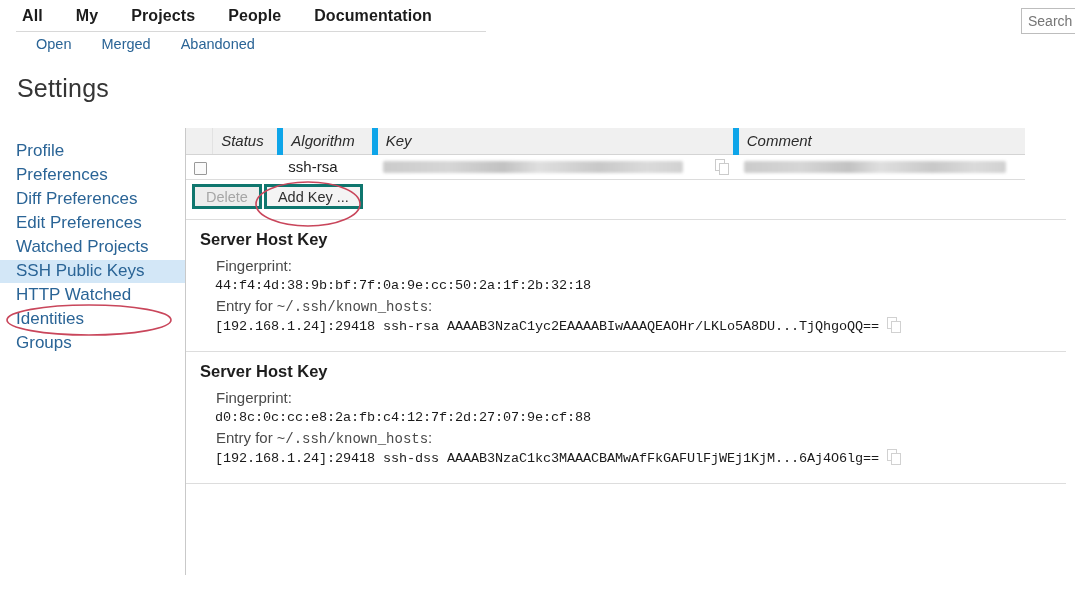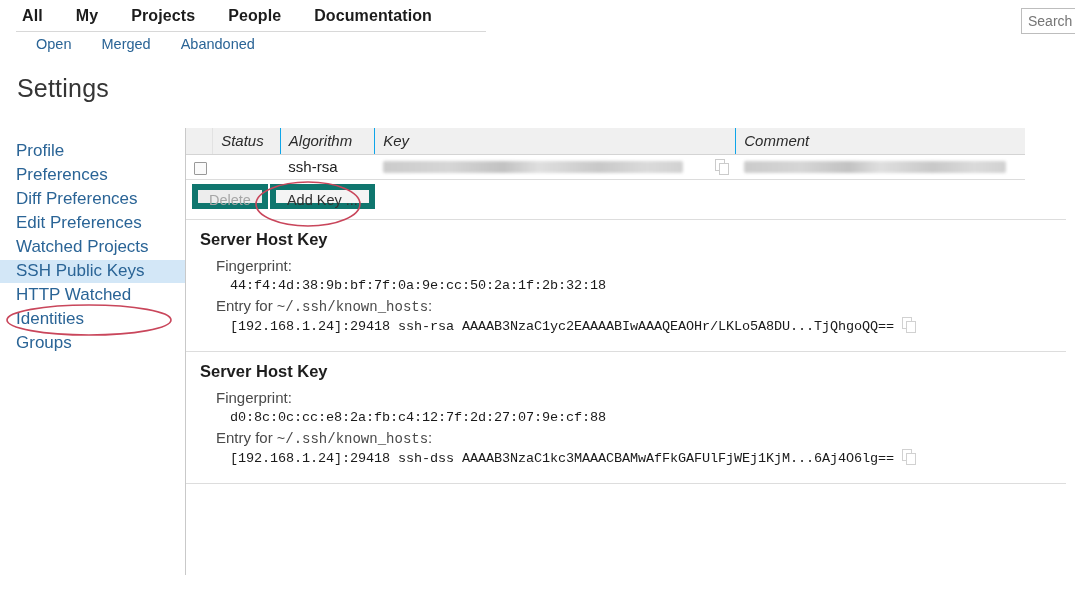--- a/index.html
+++ b/index.html
@@ -71,21 +71,21 @@
   
   .main { position: absolute; left: 186px; top: 128px; width: 889px; }
 
   
   .key-table {
     width: 839px; border-collapse: collapse; table-layout: fixed;
     margin-left: 0;
   }
   .key-table th {
     background: #f0f0f0; border-bottom: 1px solid #d4d4d4;
-    border-right: 1px solid #0ea5e9;
+    border-right: 6px solid #0ea5e9;
     font-style: italic; font-weight: normal; font-size: 15px;
     color: #2b2b2b; text-align: left; padding: 4px 8px; height: 26px;
   }
   .key-table th.col-chk { width: 26px; border-right: 1px solid #e2e2e2; }
   .key-table th.col-status { width: 66px; }
   .key-table th.col-alg { width: 92px; }
   .key-table th.col-key { width: 352px; }
   .key-table th.col-comment { width: 282px; border-right: none; }
   .key-table td {
     border-bottom: 1px solid #dcdcdc; padding: 2px 8px; height: 25px;
@@ -109,21 +109,21 @@
   .copy-icon { position: absolute; right: 6px; top: 4px; opacity: .45; }
 
   
   .btn-row {
     margin-top: 4px; margin-left: 6px; display: flex; gap: 0px;
     align-items: center; position: relative;
   }
   .btn {
     font-family: "Liberation Sans", sans-serif;
     font-size: 14.5px; padding: 2px 11px 3px;
-    border: 6px solid #0f766e; background: #ededed;
+    border: 3px solid #0f766e; background: #ededed;
     color: #303030; cursor: pointer; height: 25px;
   }
   .btn.disabled { color: #a6a6a6; cursor: default; }
   .btn.primary { background: #f4f4f4; margin-left: 2px; }
 
   .rule-full {
     width: 880px; border-top: 1px solid #dddddd; margin-top: 10px;
   }
 
   
@@ -131,21 +131,21 @@
   .hostkey h3 {
     margin: 0 0 7px 14px; font-size: 16.5px; color: #1d1d1d; font-weight: bold;
   }
   .field-label {
     margin-left: 30px; font-size: 15px; color: #4a4a4a; line-height: 20px;
   }
   .field-label .mono-inline {
     font-family: "Liberation Mono", monospace; font-size: 14px;
   }
   .mono-value {
-    margin-left: 44px; font-family: "Liberation Mono", monospace;
+    margin-left: 29px; font-family: "Liberation Mono", monospace;
     font-size: 13.5px; color: #1a1a1a; line-height: 20px;
     letter-spacing: -0.1px; white-space: nowrap;
   }
   .entry-line { position: relative; margin-bottom: 2px; }
   .entry-copy { display: inline-block; margin-left: 8px; opacity: .4;
     vertical-align: -3px; }
   .section-rule { width: 880px; border-top: 1px solid #dddddd; margin-top: 11px; }
 
   
   .annot { position: absolute; pointer-events: none; }

